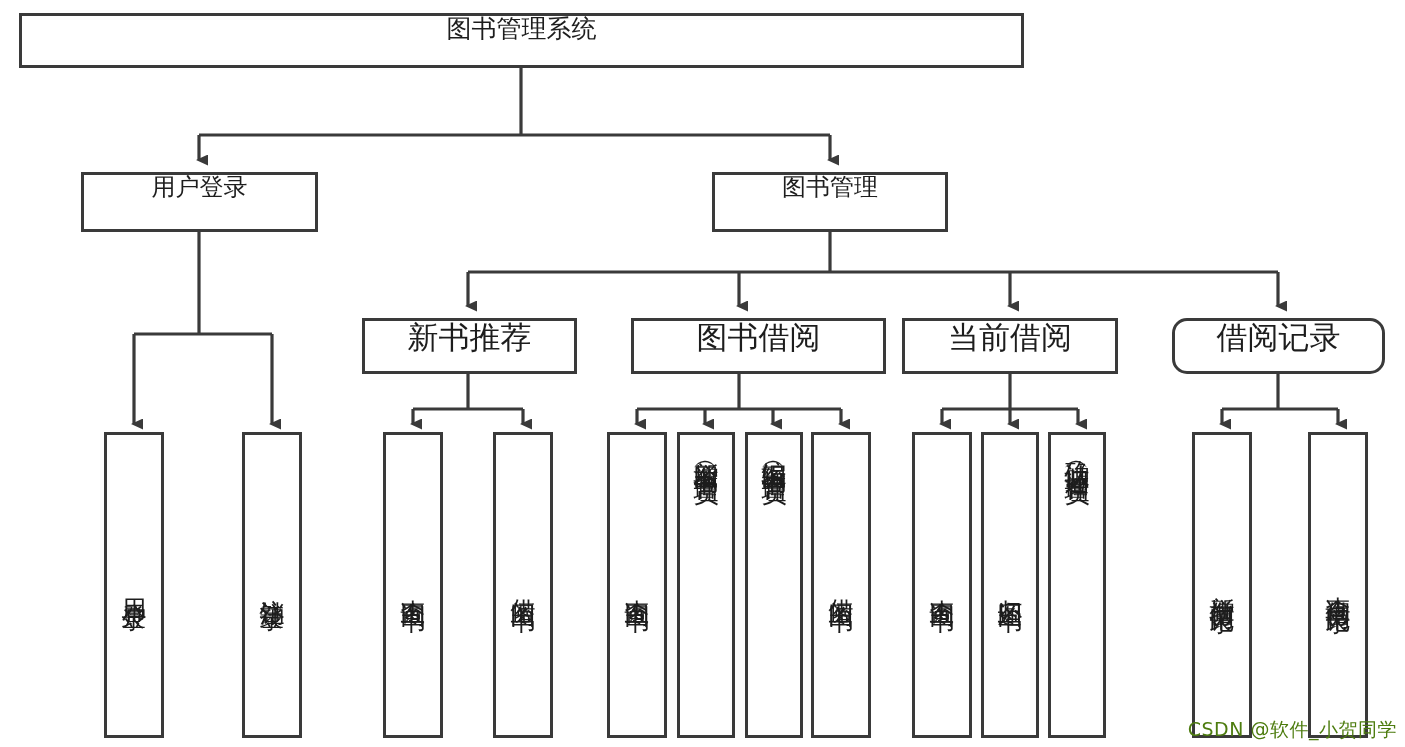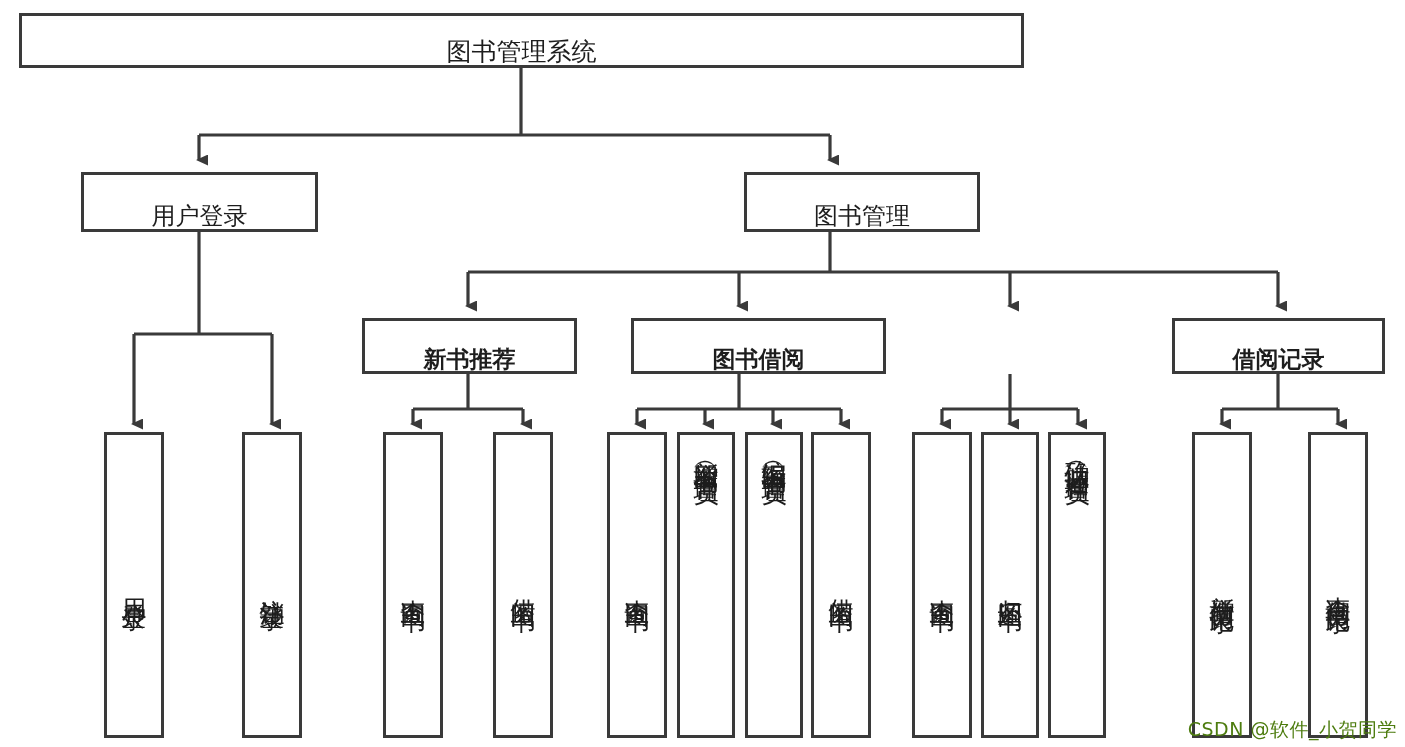--- a/index.html
+++ b/index.html
@@ -24,32 +24,32 @@
     width: 1405px;
     height: 747px;
     pointer-events: none;
   }
   .node {
     position: absolute;
     box-sizing: border-box;
     background: #ffffff;
     border: 3px solid #3a3a3a;
     display: flex;
-    align-items: flex-end;
+    align-items: flex-start;
     justify-content: center;
     color: #1d1d1d;
   }
   .node .label {
     text-align: center;
     line-height: 1.05;
     white-space: nowrap;
   }
   .node.root .label { font-size: 25px; }
   .node.lvl2 .label { font-size: 24px; }
-  .node.lvl3 .label { font-size: 23px; font-weight: bold; }
+  .node.lvl3 .label { font-size: 31px; }
   .node.leaf {
     align-items: center;
     justify-content: center;
   }
   .node.leaf .label {
     writing-mode: vertical-rl;
     text-orientation: upright;
     font-size: 25px;
     letter-spacing: 3px;
     line-height: 1;
@@ -124,31 +124,34 @@
     </g>
   </svg>
 
   <div class="node root" style="left:19px; top:13px; width:1005px; height:55px;">
     <span class="label">图书管理系统</span>
   </div>
 
   <div class="node lvl2" style="left:81px; top:172px; width:237px; height:60px;">
     <span class="label">用户登录</span>
   </div>
-  <div class="node lvl2" style="left:712px; top:172px; width:236px; height:60px;margin-left:32px;">
+  <div class="node lvl2" style="left:712px; top:172px; width:236px; height:60px;">
     <span class="label">图书管理</span>
   </div>
 
   <div class="node lvl3" style="left:362px; top:318px; width:215px; height:56px;">
     <span class="label">新书推荐</span>
   </div>
   <div class="node lvl3" style="left:631px; top:318px; width:255px; height:56px;">
     <span class="label">图书借阅</span>
   </div>
-  <div class="node lvl3" style="left:1172px; top:318px; width:213px; height:56px;">
+  <div class="node lvl3" style="left:902px; top:318px; width:216px; height:56px;">
+    <span class="label">当前借阅</span>
+  </div>
+  <div class="node lvl3" style="left:1172px; top:318px; width:213px; height:56px;border-radius:15px;">
     <span class="label">借阅记录</span>
   </div>
 
   <div class="node leaf" style="left:104px; top:432px; width:60px; height:306px;">
     <span class="label">用户登录</span>
   </div>
   <div class="node leaf" style="left:242px; top:432px; width:60px; height:306px;">
     <span class="label">注销登录</span>
   </div>
 

